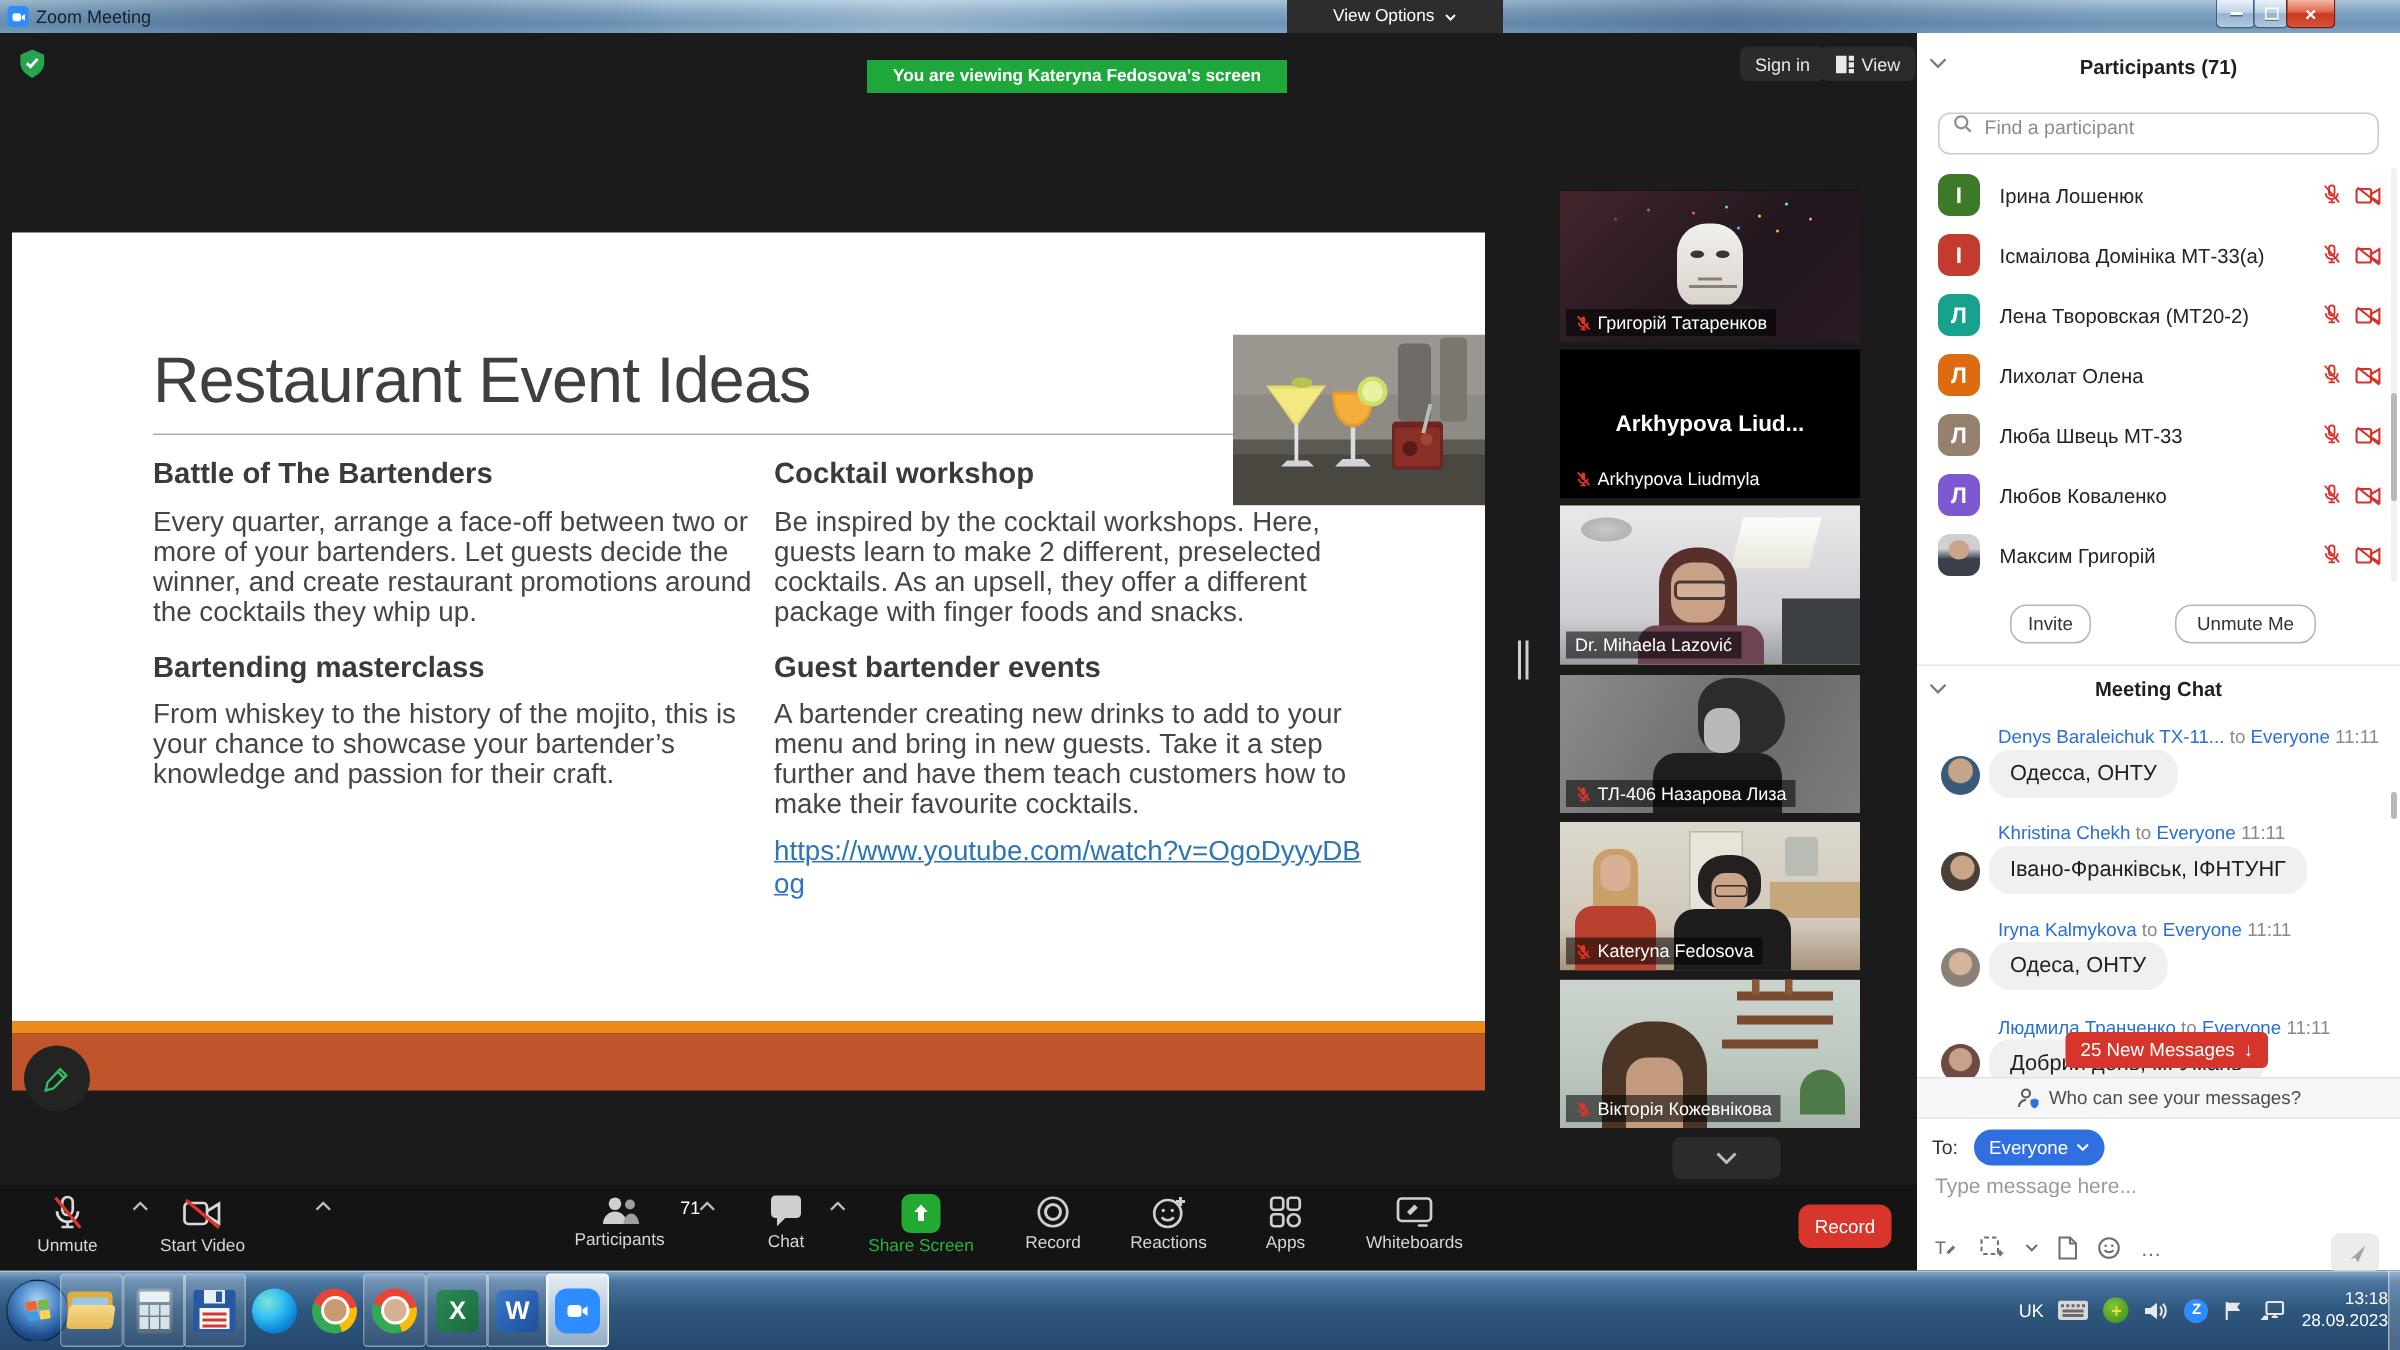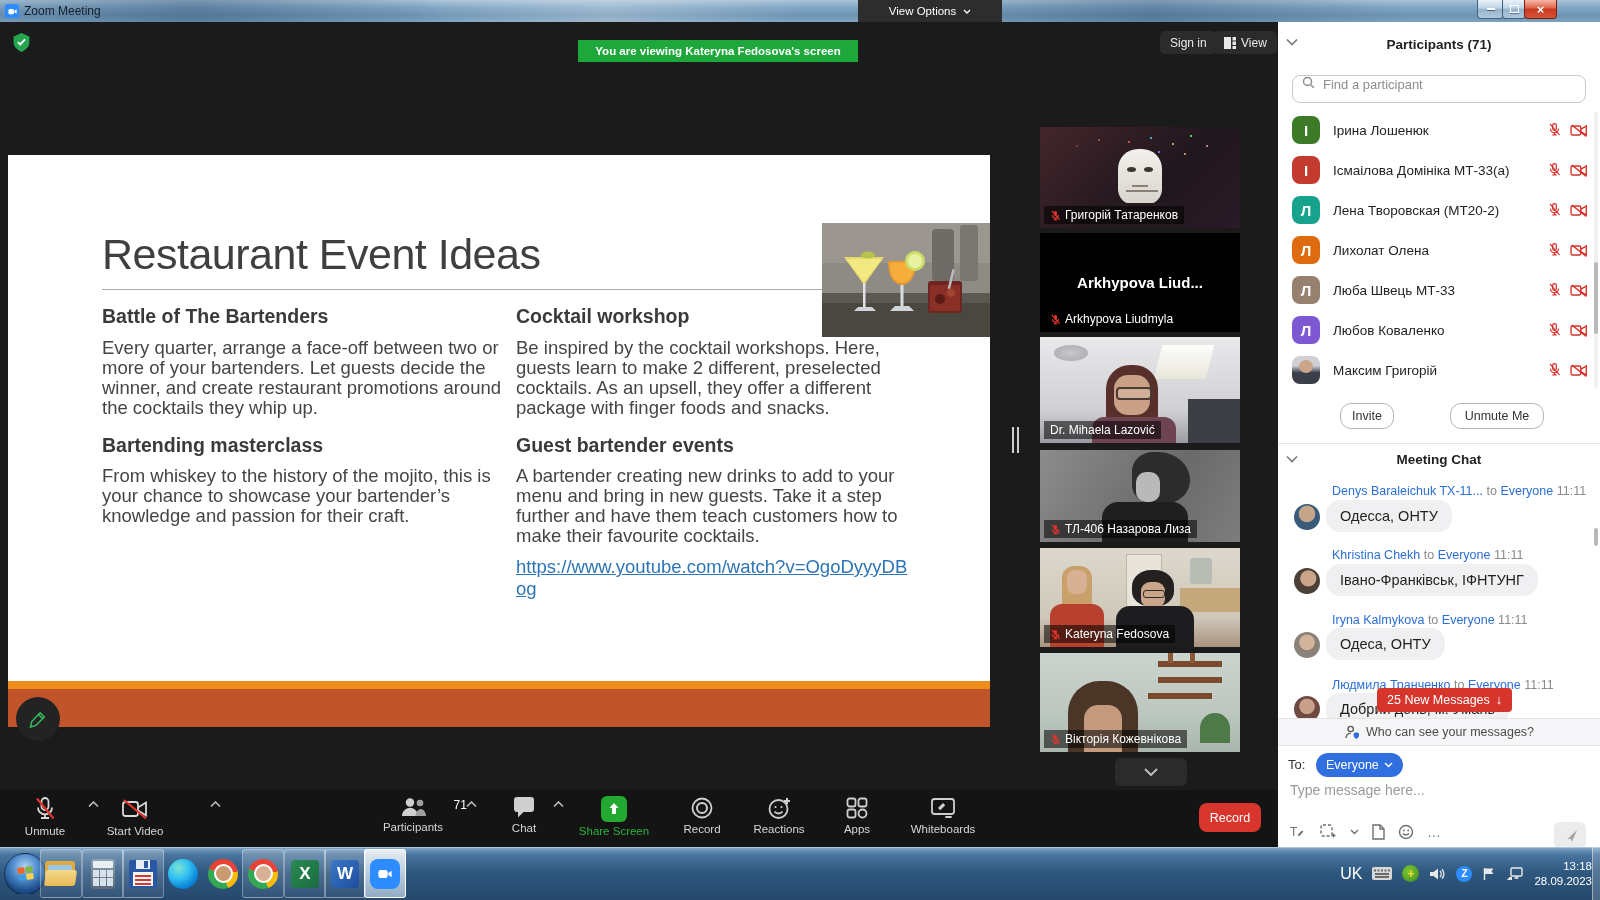--- a/index.html
+++ b/index.html
@@ -755,21 +755,21 @@
   <div class="tslot activeapp" style="left:364px;">
     <div style="width:30px;height:30px;border-radius:8px;background:#2d8cff;display:flex;align-items:center;justify-content:center;">
       <svg width="16" height="16" viewBox="0 0 24 24">
           <rect x="2" y="6" width="14" height="12" rx="3.5" fill="#fff"></rect>
           <path d="M17 10.5l5-3.5v10l-5-3.5z" fill="#fff"></path>
         </svg>
     </div>
   </div>
 
   <div class="tray">
-    <span style="font-size:16px;">UK</span>
+    <span style="font-size:12px;">UK</span>
     <svg width="20" height="13" viewBox="0 0 20 13">
         <rect x="0" y="0" width="20" height="13" rx="2" fill="#d8d8d8"></rect>
         <rect x="2" y="2.5" width="2" height="2" fill="#6a6a6a"></rect>
         <rect x="5.5" y="2.5" width="2" height="2" fill="#6a6a6a"></rect>
         <rect x="9" y="2.5" width="2" height="2" fill="#6a6a6a"></rect>
         <rect x="12.5" y="2.5" width="2" height="2" fill="#6a6a6a"></rect>
         <rect x="16" y="2.5" width="2" height="2" fill="#6a6a6a"></rect>
         <rect x="3" y="6" width="14" height="2" fill="#6a6a6a"></rect>
         <rect x="3" y="9" width="14" height="2" fill="#6a6a6a"></rect>
       </svg>

